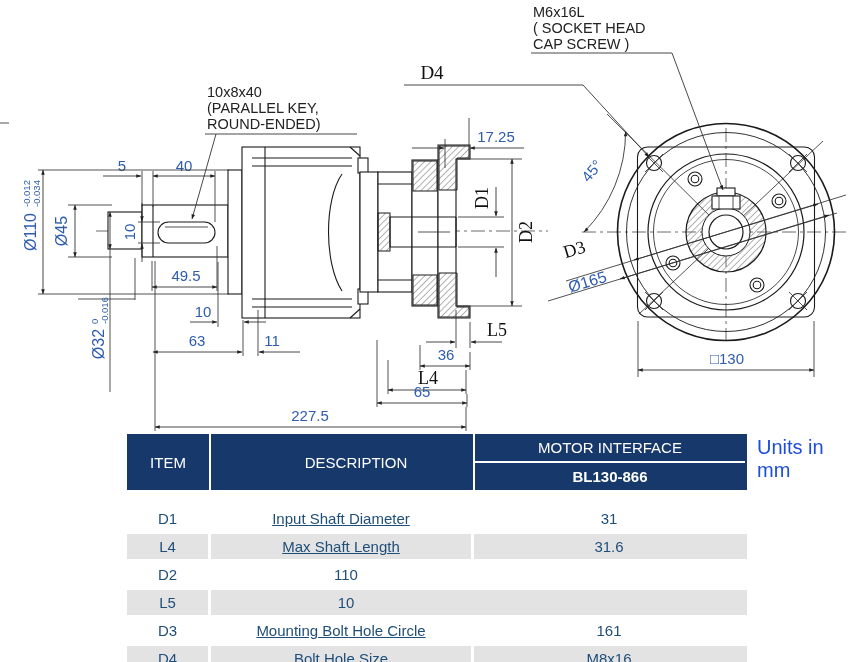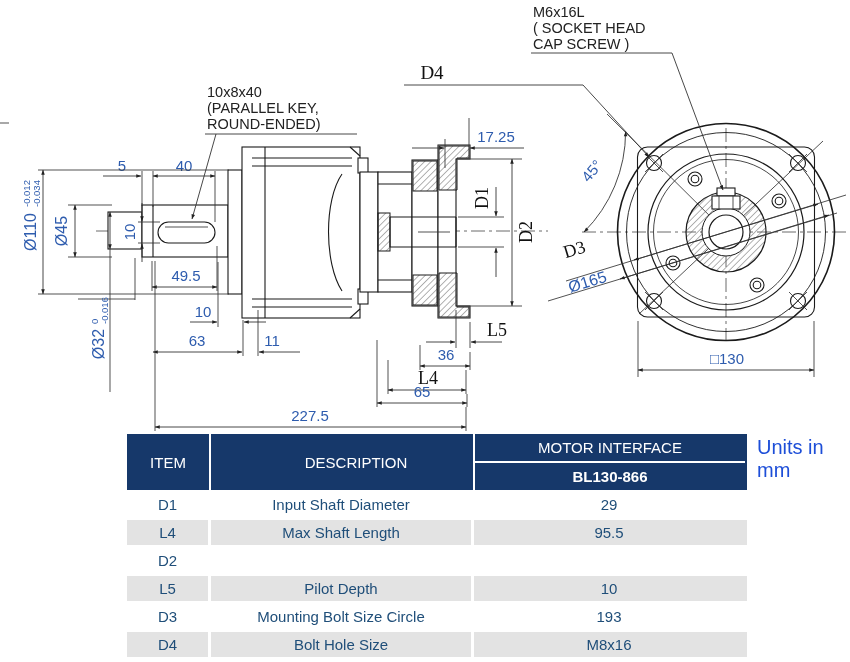--- a/index.html
+++ b/index.html
@@ -12,32 +12,32 @@
   .serif{font-family:"Liberation Serif",serif;font-size:18px;fill:#111;}
   .note{font-size:14.5px;fill:#222;}
   .ln{stroke:#1a1a1a;stroke-width:1.1;fill:none;}
   .lnw{stroke:#1a1a1a;stroke-width:1.1;fill:#fff;}
   .thin{stroke:#333;stroke-width:0.85;fill:none;}
   .dimln{stroke:#333;stroke-width:0.9;fill:none;}
   .cl{stroke:#444;stroke-width:0.8;fill:none;stroke-dasharray:14 4 3 4;}
   .hatch{fill:url(#h);stroke:#1a1a1a;stroke-width:1;}
   
   .spec{position:absolute;left:127px;top:434px;width:620px;}
-  .thead{display:flex;height:56px;background:#16386a;color:#fff;font-size:15px;margin-bottom:2px;}
+  .thead{display:flex;height:56px;background:#16386a;color:#fff;font-size:15px;margin-bottom:16px;}
   .th{display:flex;align-items:center;justify-content:center;border-right:2px solid #fff;box-sizing:border-box;}
   .th.item{width:84px;}
   .th.desc{width:264px;padding-left:28px;}
   .th.grp{width:270px;border-right:none;flex-direction:column;justify-content:stretch;}
   .th.grp .sub{flex:1;display:flex;align-items:center;justify-content:center;width:100%;}
   .th.grp .sub.model{border-top:2px solid #fff;box-sizing:border-box;font-weight:bold;}
   .trow{display:flex;height:25px;margin-bottom:3px;color:#1f4e79;font-size:15px;}
   .trow.alt{background:#e3e3e3;}
   .td{display:flex;align-items:center;justify-content:center;box-sizing:border-box;}
   .td.item{width:84px;border-right:3px solid #fff;}
-  .td.desc{width:263px;border-right:3px solid #fff;}
+  .td.desc{width:263px;border-right:3px solid #fff;text-decoration:underline;}
   .td.val{width:270px;}
   .trow:not(.alt) .td{border-right-color:transparent;}
   .units{position:absolute;left:757px;top:436px;font-size:20px;font-weight:normal;color:#1d4ed8;}
 </style>
 </head>
 <body>
 
 <div id="stage">
 
 <svg width="850" height="433" viewBox="0 0 850 433">
@@ -311,39 +311,39 @@
     <div class="th item">ITEM</div>
     <div class="th desc">DESCRIPTION</div>
     <div class="th grp">
       <div class="sub">MOTOR INTERFACE</div>
       <div class="sub model">BL130-866</div>
     </div>
   </div>
   <div class="trow">
     <div class="td item">D1</div>
     <div class="td desc">Input Shaft Diameter</div>
-    <div class="td val">29</div>
+    <div class="td val">31</div>
   </div>
   <div class="trow alt">
     <div class="td item">L4</div>
     <div class="td desc">Max Shaft Length</div>
-    <div class="td val">95.5</div>
+    <div class="td val">31.6</div>
   </div>
   <div class="trow">
     <div class="td item">D2</div>
+    <div class="td val">110</div>
   </div>
   <div class="trow alt">
     <div class="td item">L5</div>
-    <div class="td desc">Pilot Depth</div>
     <div class="td val">10</div>
   </div>
   <div class="trow">
     <div class="td item">D3</div>
-    <div class="td desc">Mounting Bolt Size Circle</div>
-    <div class="td val">193</div>
+    <div class="td desc">Mounting Bolt Hole Circle</div>
+    <div class="td val">161</div>
   </div>
   <div class="trow alt">
     <div class="td item">D4</div>
     <div class="td desc">Bolt Hole Size</div>
     <div class="td val">M8x16</div>
   </div>
 </div>
 
 <div class="units">Units in mm</div>
 

